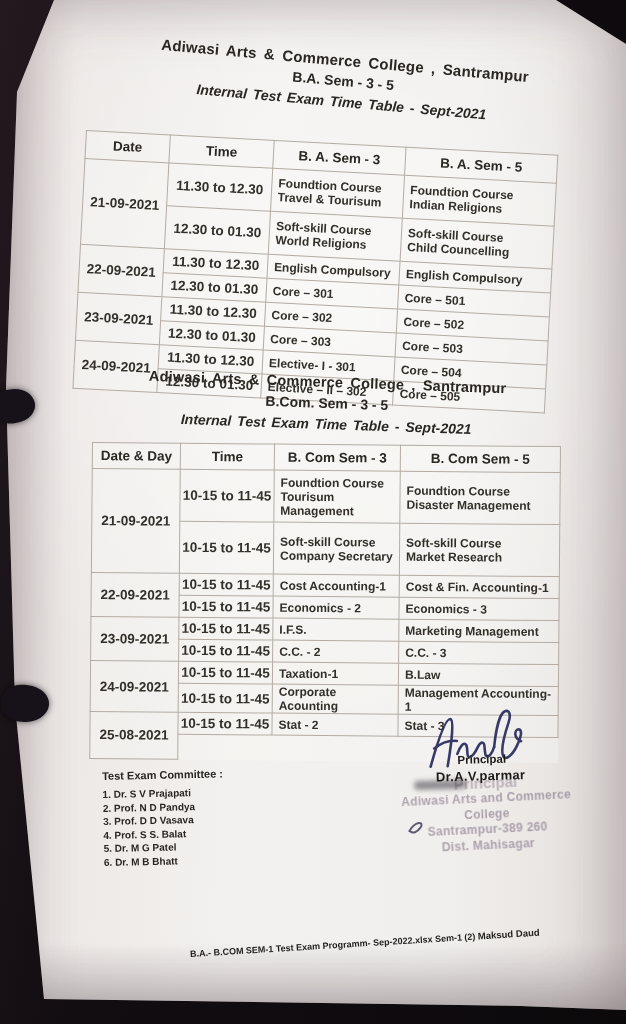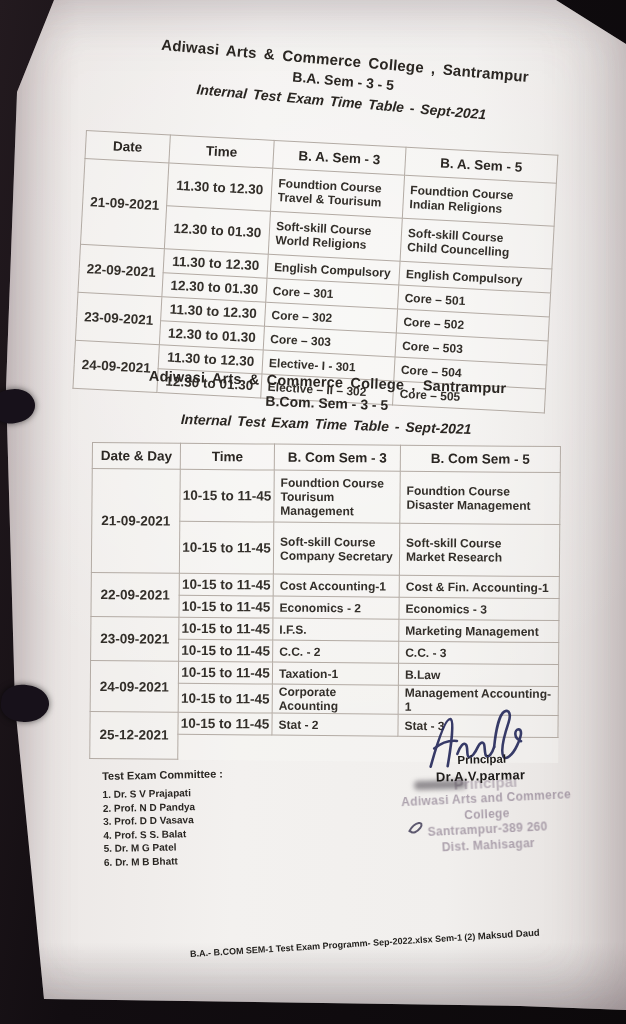--- a/index.html
+++ b/index.html
@@ -208,21 +208,21 @@
         <td class="c-time">10-15 to 11-45</td>
         <td class="c-subj">Taxation-1</td>
         <td class="c-subj">B.Law</td>
       </tr>
       <tr class="r-1l">
         <td class="c-time">10-15 to 11-45</td>
         <td class="c-subj">Corporate Acounting</td>
         <td class="c-subj">Management Accounting-1</td>
       </tr>
       <tr class="r-1l">
-        <td class="c-date" rowspan="2">25-12-2021</td>
+        <td class="c-date" rowspan="2">25-08-2021</td>
         <td class="c-time">10-15 to 11-45</td>
         <td class="c-subj">Stat - 2</td>
         <td class="c-subj">Stat - 3</td>
       </tr>
       <tr class="r-ghost">
         <td></td>
         <td></td>
         <td></td>
       </tr>
     </tbody>

